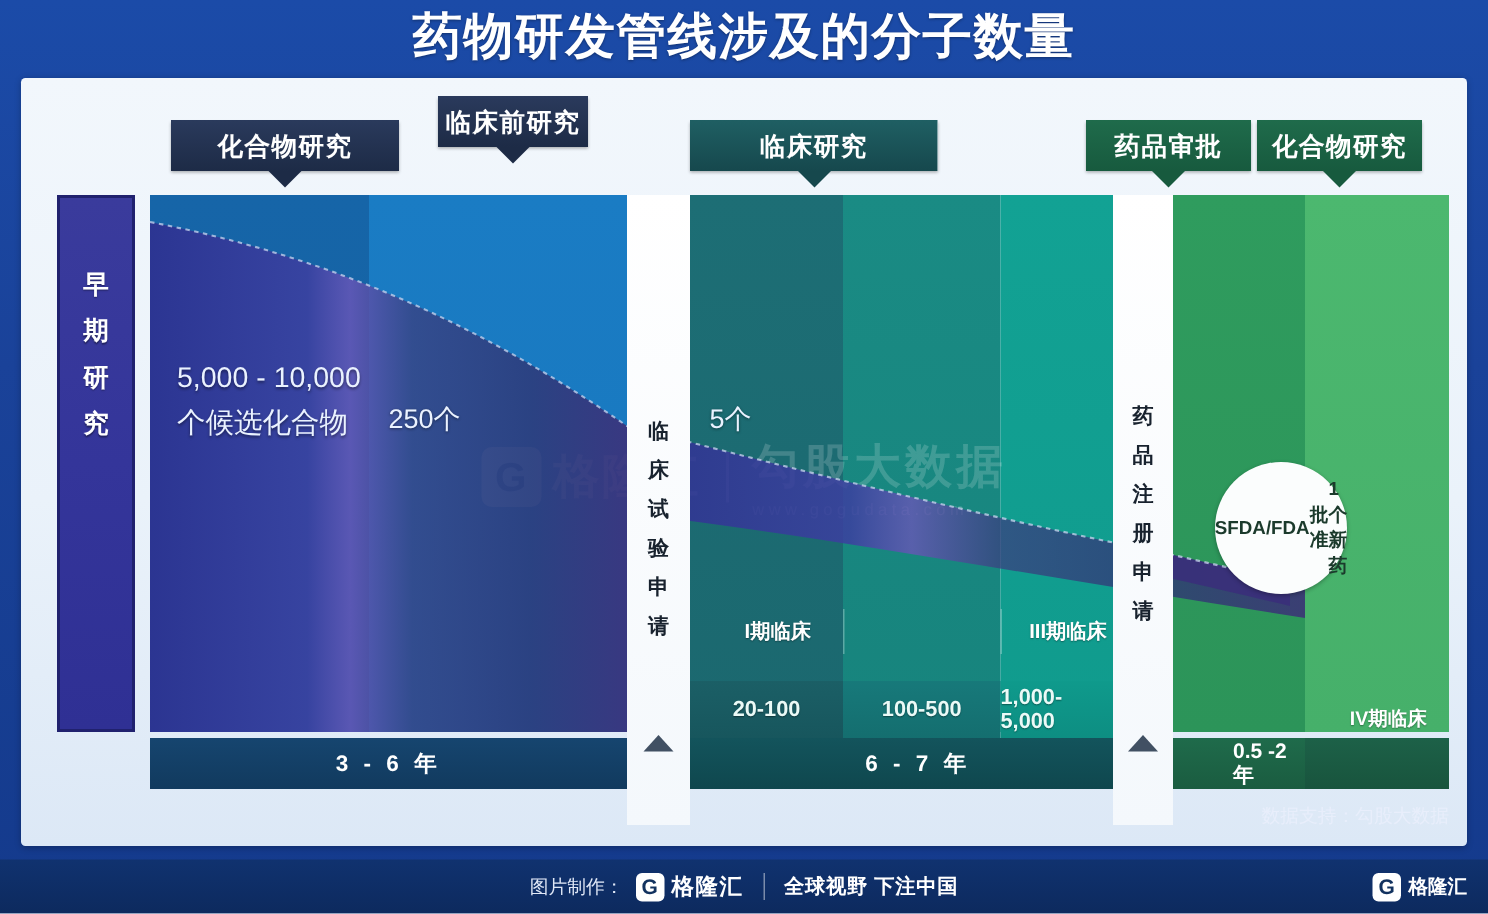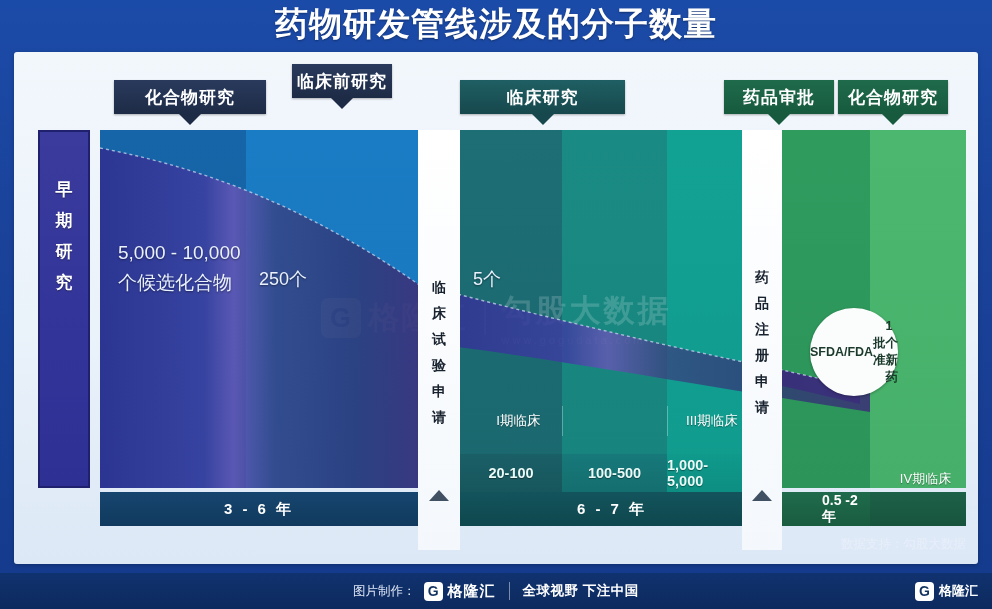--- a/index.html
+++ b/index.html
@@ -107,21 +107,21 @@
     display: flex; flex-direction: column; align-items: center;
   }
   .vgap .ch {
     color: #18222e; font-size: 14px; font-weight: bold; line-height: 26px;
   }
 
   
   .phlbl {
     position: absolute; z-index: 5; display: flex;
     align-items: center; justify-content: center;
-    color: #ffffff; font-size: 13.5px; font-weight: normal;
+    color: #ffffff; font-size: 13.5px; font-weight: bold;
     text-shadow: 0 1px 1px rgba(0,0,0,.35);
     padding-left: 15px;
   }
   .phnum {
     position: absolute; z-index: 5; display: flex;
     align-items: center; justify-content: center;
     color: #eafaf7; font-size: 14.5px; font-weight: bold;
     text-shadow: 0 1px 1px rgba(0,0,0,.4);
   }
   .sep-v { position:absolute; width:1px; background: rgba(255,255,255,.30); z-index:5; }

